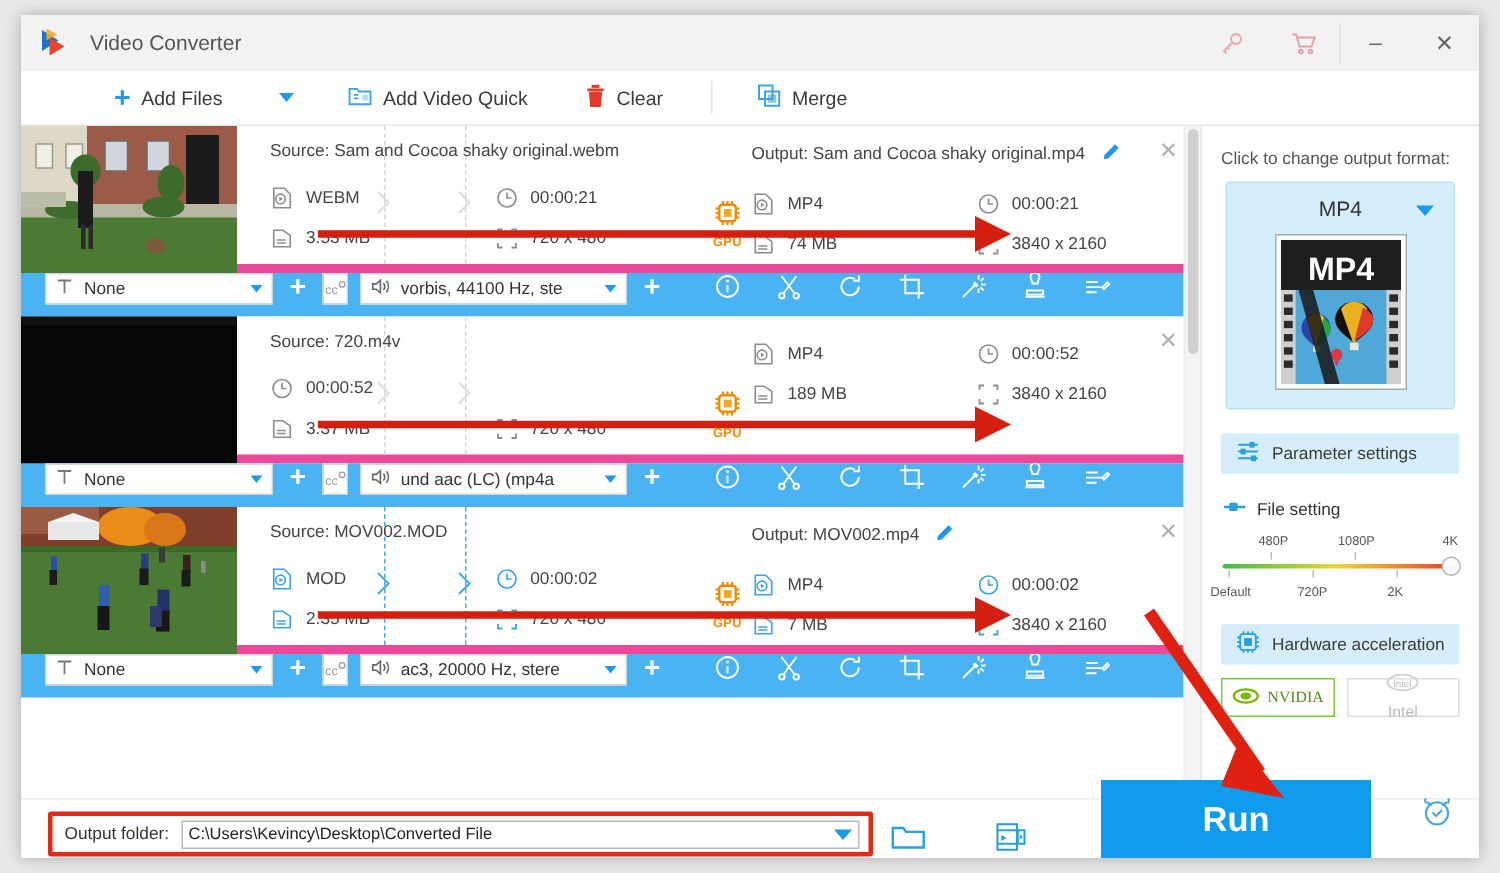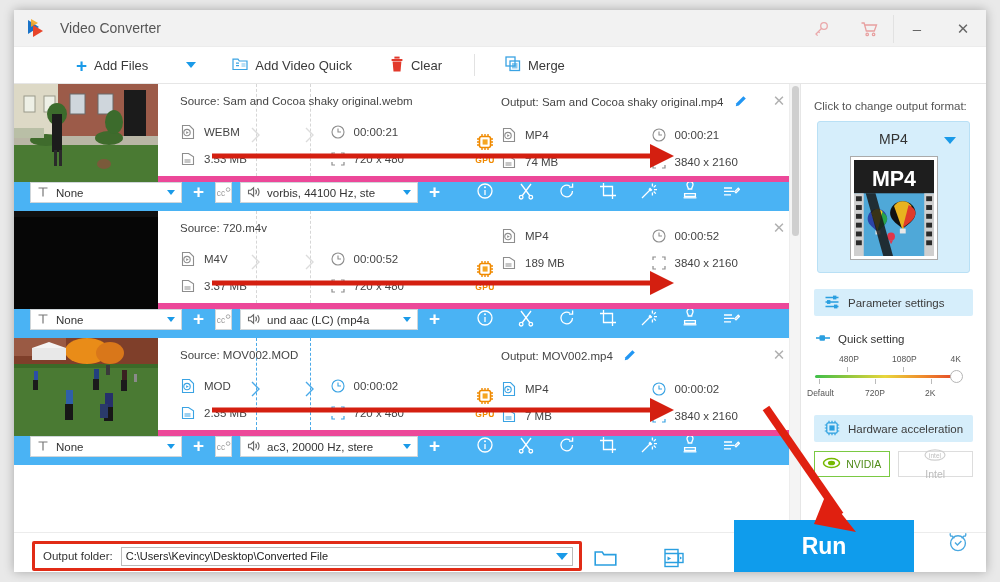--- a/index.html
+++ b/index.html
@@ -143,21 +143,21 @@
     padding:3px; position:relative;
   }
   .fmt-thumb-inner { width:100%; height:100%; position:relative; overflow:hidden; }
 
   .psettings {
     margin: 16px 13px 0; height: 27px; background:#d6eefb; border-radius:2px;
     display:flex; align-items:center; gap:8px; padding-left:10px; cursor:pointer;
     font-size:11.5px; color:#3b3b3b;
   }
   .quick { display:flex; align-items:center; gap:7px; margin: 17px 0 0 14px; font-size:11.5px; color:#333; }
-  .slider-wrap { margin: 9px 25px 0 14px; position:relative; height: 46px; }
+  .slider-wrap { margin: 9px 14px 0 14px; position:relative; height: 46px; }
   .sl-top { position:relative; height:12px; font-size:8.5px; color:#555; }
   .sl-bot { position:relative; height:12px; font-size:8.5px; color:#555; margin-top:4px;}
   .sl-track {
     height:3px; margin-top:3px; border-radius:2px;
     background: linear-gradient(to right,#3fbf4a 0%,#8ec63f 22%,#e8d63c 48%,#ef8b2c 74%,#e23c28 100%);
     position:relative;
   }
   .tick { position:absolute; width:1px; height:5px; background:#bbb; }
   .knob {
     position:absolute; right:-2px; top:-5px; width:13px; height:13px; border-radius:50%;
@@ -166,21 +166,21 @@
   .hwacc {
     margin: 15px 13px 0; height: 27px; background:#d6eefb; border-radius:2px;
     display:flex; align-items:center; gap:8px; padding-left:10px; cursor:pointer;
     font-size:11.5px; color:#3b3b3b;
   }
   .gpubtns { display:flex; gap:8px; margin: 9px 13px 0; }
   .gpubtn {
     flex:1; height:26px; border:1px solid #ddd; display:flex; align-items:center;
     justify-content:center; gap:5px; font-size:10.5px; cursor:pointer; background:#fff;
   }
-  .gpubtn.active { border-color:#7ac943; color:#4f8c18; }
+  .gpubtn.active { border-color:#7ac943; color:#4f8c18;font-family:Liberation Serif, serif; }
   .gpubtn.dim { color:#bbb;flex-direction:column; }
 
   
   .bottom {
     position:absolute; left:0; right:0; bottom:0; height:40px;
     display:flex; align-items:center; background:#fff; border-top:1px solid #ececec;
   }
   .outwrap {
     position:absolute; left:18px; top:8px; width: 550px; height:30px;
     border:3px solid #e12b16; border-radius:2px; display:flex; align-items:center;
@@ -562,32 +562,20 @@
                   <path d="M1 1l7 7-7 7" fill="none" stroke="#dcdcdc" stroke-width="1.4"></path>
                 </svg>
             </div>
             <div class="half">
               <div class="src-title">Source: 720.m4v</div>
               <div class="metarow">
                 <div class="meta">
                   <span class="mi">
                     <svg width="16" height="16" viewBox="0 0 16 16">
                         <g fill="none" stroke="#8d8d8d" stroke-width="1.1">
-                      <path d="M2.5 1.5h7l4 4v9h-11z"></path>
-                          <circle cx="7" cy="8.6" r="3.2"></circle>
-                        </g>
-                      <path d="M6.2 7.2l2.6 1.4-2.6 1.4z" fill="#8d8d8d"></path>
-                      </svg>
-                  </span>
-                  <span>M4V</span>
-                </div>
-                <div class="meta">
-                  <span class="mi">
-                    <svg width="16" height="16" viewBox="0 0 16 16">
-                        <g fill="none" stroke="#8d8d8d" stroke-width="1.1">
                       <circle cx="8" cy="8" r="6"></circle>
                           <path d="M8 4.4V8h3"></path>
                         </g>
                       </svg>
                   </span>
                   <span>00:00:52</span>
                 </div>
               </div>
               <div class="metarow">
                 <div class="meta">
@@ -1114,21 +1102,21 @@
         <span>Parameter settings</span>
       </div>
 
       <div class="quick">
         <span>
           <svg width="16" height="10" viewBox="0 0 16 10">
               <path d="M1 5h14" stroke="#2a9fe0" stroke-width="1.6"></path>
             <rect x="4.5" y="2.2" width="5.5" height="5.5" rx="1" fill="#2a9fe0"></rect>
             </svg>
         </span>
-        <span>Quick setting</span>
+        <span>File setting</span>
       </div>
 
       <div class="slider-wrap">
         <div class="sl-top">
           <span style="position:absolute;left:24px">480P</span>
           <span style="position:absolute;left:77px">1080P</span>
           <span style="position:absolute;right:0px">4K</span>
         </div>
         <div style="position:relative;height:6px">
           <span class="tick" style="left:32px;top:1px"></span>

